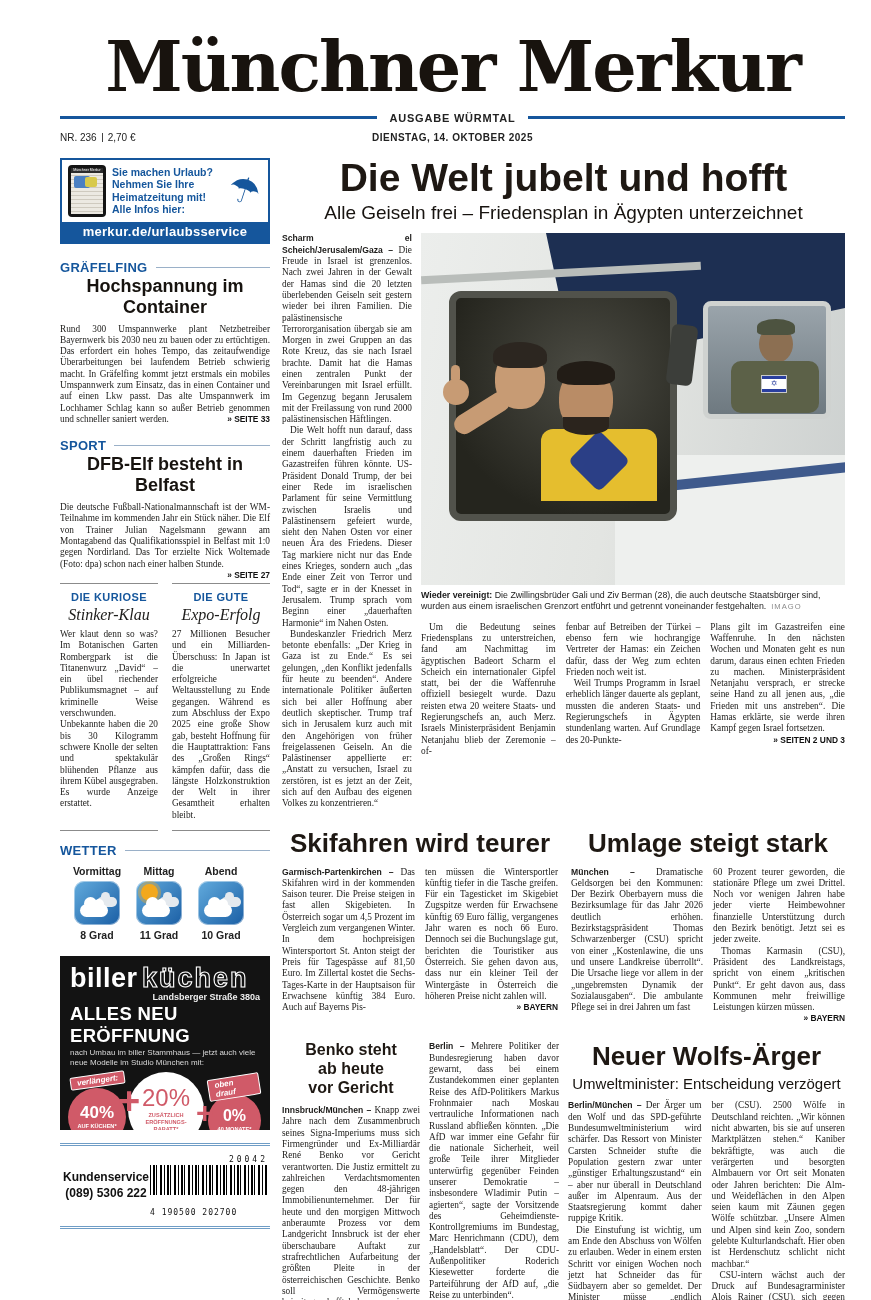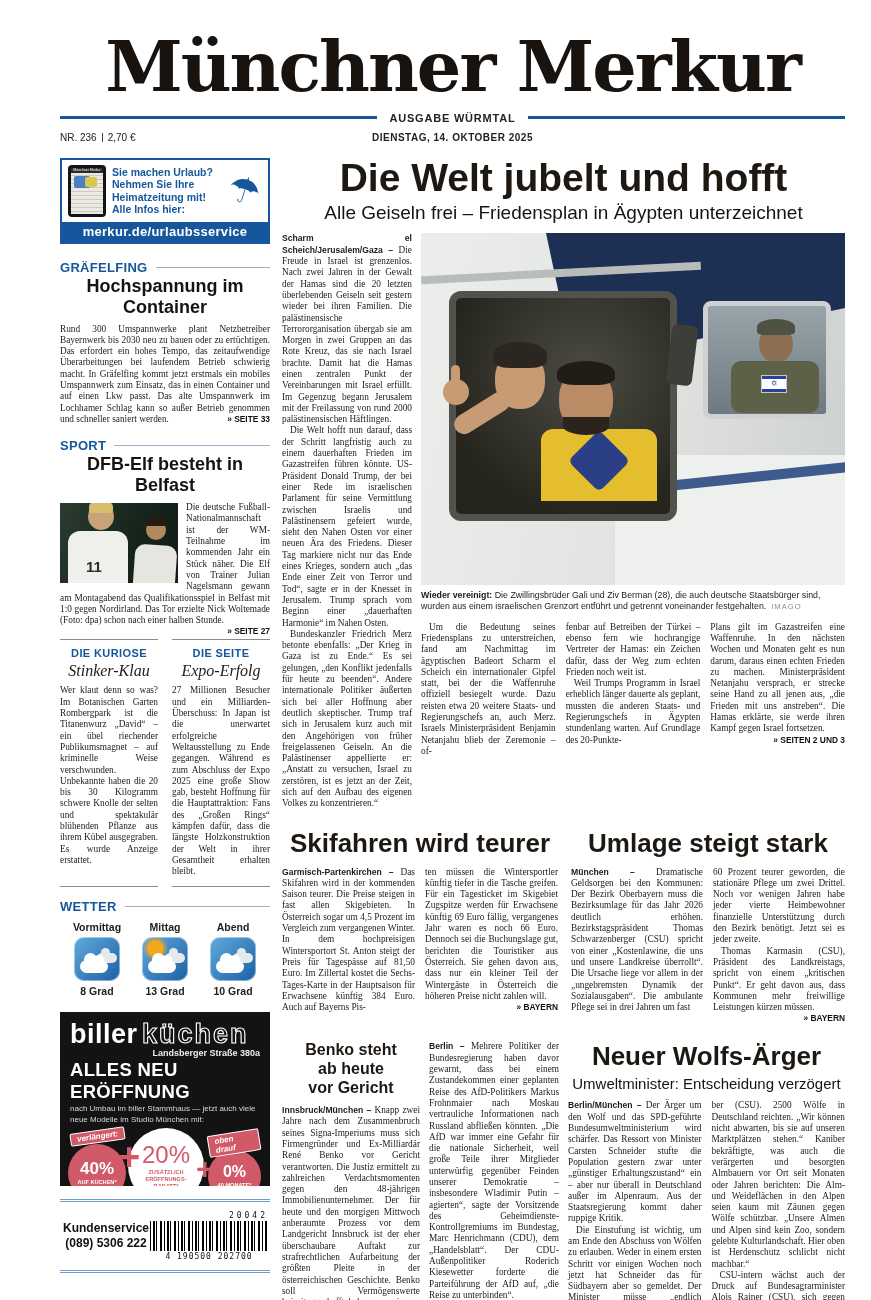--- a/index.html
+++ b/index.html
@@ -61,21 +61,21 @@
   .ps-h2{position:absolute;left:86px;top:16px;width:20px;height:21px;background:#b08a5e;border-radius:50%;}
   .ps-h2::before{content:"";position:absolute;top:-2px;left:0;right:0;height:9px;background:#241c14;border-radius:50% 50% 0 0;}
 
   
   .duo{display:grid;grid-template-columns:1fr 1fr;gap:14px;margin-bottom:12px;}
   .duo-col{border-top:1px solid #8b8b8b;border-bottom:1px solid #8b8b8b;padding:7px 0 9px;}
   .duo-label{text-align:center;color:#15569c;font:bold 11px "Liberation Sans",sans-serif;letter-spacing:.4px;}
   .duo-title{text-align:center;font-style:italic;font-size:16px;margin:3px 0 5px;font-family:"Liberation Serif",serif;}
 
   
-  .wx-row{display:flex;justify-content:space-between;padding:7px 6px 2px;}
+  .wx-row{display:flex;padding:7px 6px 2px;}
   .wx-item{width:62px;text-align:center;font:bold 10.5px "Liberation Sans",sans-serif;color:#222;}
   .wx-icon{width:46px;height:44px;margin:4px auto;border-radius:10px;position:relative;overflow:hidden;
            background:linear-gradient(135deg,#62abdd 0%,#1b5fa5 100%);box-shadow:inset 0 0 0 1px rgba(255,255,255,.45);}
   .sun{position:absolute;top:3px;left:5px;width:17px;height:17px;background:#f2a81d;border-radius:50%;
        box-shadow:0 0 0 3px rgba(242,168,29,.4);}
   .cloud{position:absolute;width:28px;height:13px;background:#fff;border-radius:8px;bottom:8px;left:6px;}
   .cloud::before{content:"";position:absolute;width:13px;height:13px;background:#fff;border-radius:50%;top:-7px;left:4px;}
   .cloud::after{content:"";position:absolute;width:10px;height:10px;background:#fff;border-radius:50%;top:-5px;left:14px;}
   .cloud2{position:absolute;width:20px;height:10px;background:#e4e9ee;border-radius:6px;bottom:18px;right:3px;}
   .cloud2::before{content:"";position:absolute;width:9px;height:9px;background:#e4e9ee;border-radius:50%;top:-5px;left:4px;}
@@ -107,21 +107,21 @@
   .pl-2{left:126px;top:26px;font-size:30px;}
 
   
   .service{margin-top:13px;border-top:3px double #6f9dc6;border-bottom:3px double #6f9dc6;
            padding:9px 2px;display:flex;align-items:center;justify-content:space-between;}
   .svc-text{font:bold 12px/1.3 "Liberation Sans",sans-serif;text-align:center;flex:1;color:#111;}
   .barcode-wrap{width:118px;flex:none;}
   .bc-top{text-align:right;font:8px "DejaVu Sans Mono",monospace;letter-spacing:3px;color:#111;}
   .bc-bars{height:30px;margin-top:1px;background:repeating-linear-gradient(90deg,
             #000 0 1px,#fff 1px 3px,#000 3px 5px,#fff 5px 6px,#000 6px 7px,#fff 7px 10px,#000 10px 12px,#fff 12px 14px);}
-  .bc-num{font:8px "DejaVu Sans Mono",monospace;text-align:center;letter-spacing:1px;color:#111;margin-top:1px;}
+  .bc-num{font:8px "DejaVu Sans Mono",monospace;letter-spacing:1px;color:#111;margin-top:13px;}
 
   
   .main-head{font:bold 39px "Liberation Sans",sans-serif;text-align:center;margin:0;line-height:1.05;color:#1e1813;}
   .main-sub{font:19px "Liberation Sans",sans-serif;text-align:center;margin:4px 0 9px;color:#17130f;}
   .lead-grid{display:grid;grid-template-columns:130px 1fr;column-gap:9px;}
   .photo-main{position:relative;height:352px;overflow:hidden;
               background:linear-gradient(100deg,#eceeec 0%,#e3e5e2 48%,#ccd0cf 100%);}
   .pm-navy{position:absolute;right:-40px;top:-50px;width:330px;height:150px;background:#1d2f52;
            transform:rotate(-12deg);border-radius:8px;}
   .pm-roofline{position:absolute;left:0;top:36px;width:280px;height:8px;background:#b9bdba;transform:rotate(-3deg);}
@@ -212,40 +212,33 @@
         <div class="body-text">
           <p><span>Rund 300 Umspannwerke plant Netzbetreiber Bayernwerk bis 2030 neu zu bauen oder zu ertüchtigen. Das erfordert ein hohes Tempo, das zeitaufwendige Überarbeitungen bei laufendem Betrieb schwierig macht. In Gräfelfing kommt jetzt erstmals ein mobiles Umspannwerk zum Einsatz, das in einen Container und auf einen Lkw passt. Das alte Umspannwerk im Lochhamer Schlag kann so außer Betrieb genommen und schneller saniert werden.</span>
              <span class="pref">» SEITE 33</span></p>
         </div>
       </div>
 
       <div class="side-section">
         <div class="seclabel">SPORT</div>
         <div class="side-head">DFB-Elf besteht in Belfast</div>
         <div class="body-text">
-          <div class="photo-sport">
-            <div class="ps-p1"></div>
-            <div class="ps-h1"></div>
-            <div class="ps-p2"></div>
-            <div class="ps-h2"></div>
-            <div class="ps-num">11</div>
-          </div>
           <p><span>Die deutsche Fußball-Nationalmannschaft ist der WM-Teilnahme im kommenden Jahr ein Stück näher. Die Elf von Trainer Julian Nagelsmann gewann am Montagabend das Qualifikationsspiel in Belfast mit 1:0 gegen Nordirland. Das Tor erzielte Nick Woltemade (Foto: dpa) schon nach einer halben Stunde.</span>
              <span class="pref">» SEITE 27</span></p>
         </div>
       </div>
 
       <div class="duo">
         <div class="duo-col">
           <div class="duo-label">DIE KURIOSE</div>
           <div class="duo-title">Stinker-Klau</div>
           <div class="body-text">Wer klaut denn so was? Im Botanischen Garten Rombergpark ist die Titanenwurz „David“ – ein übel riechender Publikumsmagnet – auf kriminelle Weise verschwunden. Unbekannte haben die 20 bis 30 Kilogramm schwere Knolle der selten und spektakulär blühenden Pflanze aus ihrem Kübel ausgegraben. Es wurde Anzeige erstattet.</div>
         </div>
         <div class="duo-col">
-          <div class="duo-label">DIE SEITE</div>
+          <div class="duo-label">DIE GUTE</div>
           <div class="duo-title">Expo-Erfolg</div>
           <div class="body-text">27 Millionen Besucher und ein Milliarden-Überschuss: In Japan ist die unerwartet erfolgreiche Weltausstellung zu Ende gegangen. Während es zum Abschluss der Expo 2025 eine große Show gab, besteht Hoffnung für die Hauptattraktion: Fans des „Großen Rings“ kämpfen dafür, dass die längste Holzkonstruktion der Welt in ihrer Gesamtheit erhalten bleibt.</div>
         </div>
       </div>
 
       <div class="side-section">
         <div class="seclabel">WETTER</div>
         <div class="wx-row">
           <div class="wx-item">
             <div>Vormittag</div>
@@ -255,21 +248,21 @@
               </div>
             <div>8 Grad</div>
           </div>
           <div class="wx-item">
             <div>Mittag</div>
             <div class="wx-icon">
                 <div class="sun"></div>
                 <div class="cloud2"></div>
                 <div class="cloud"></div>
               </div>
-            <div>13 Grad</div>
+            <div>11 Grad</div>
           </div>
           <div class="wx-item">
             <div>Abend</div>
             <div class="wx-icon">
                 <div class="cloud2"></div>
                 <div class="cloud"></div>
               </div>
             <div>10 Grad</div>
           </div>
         </div>

